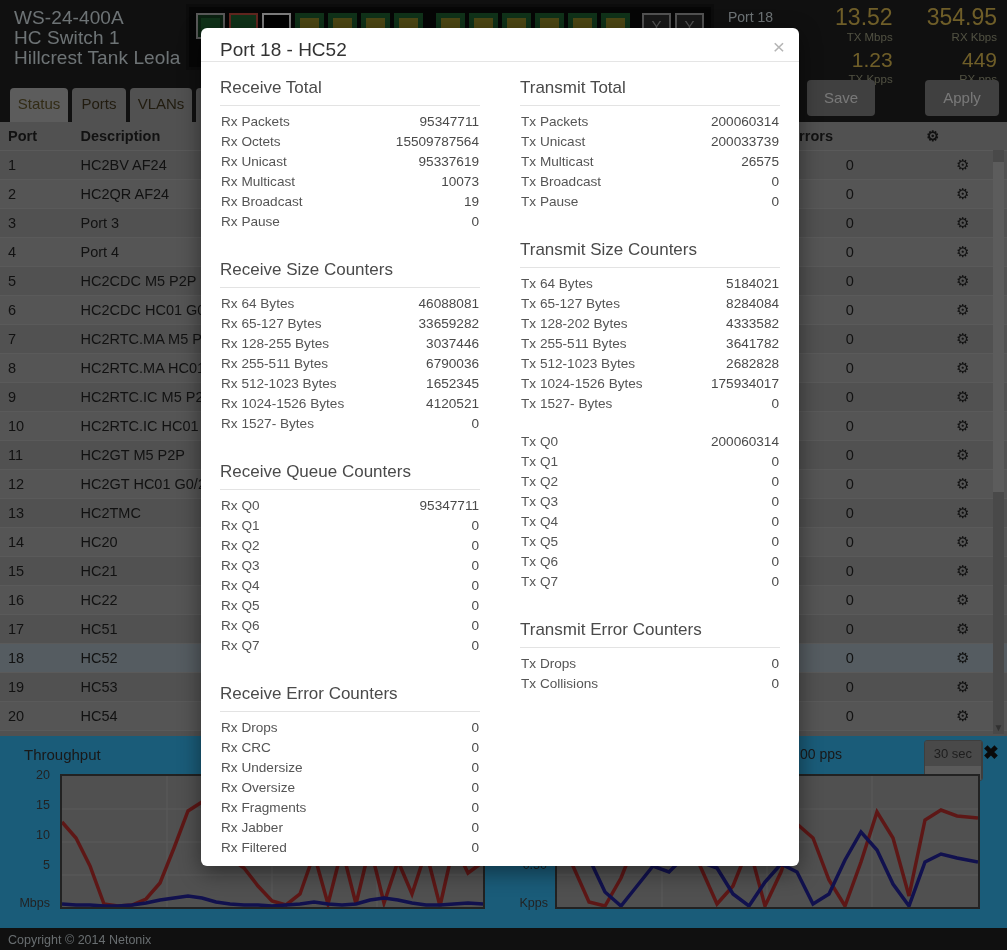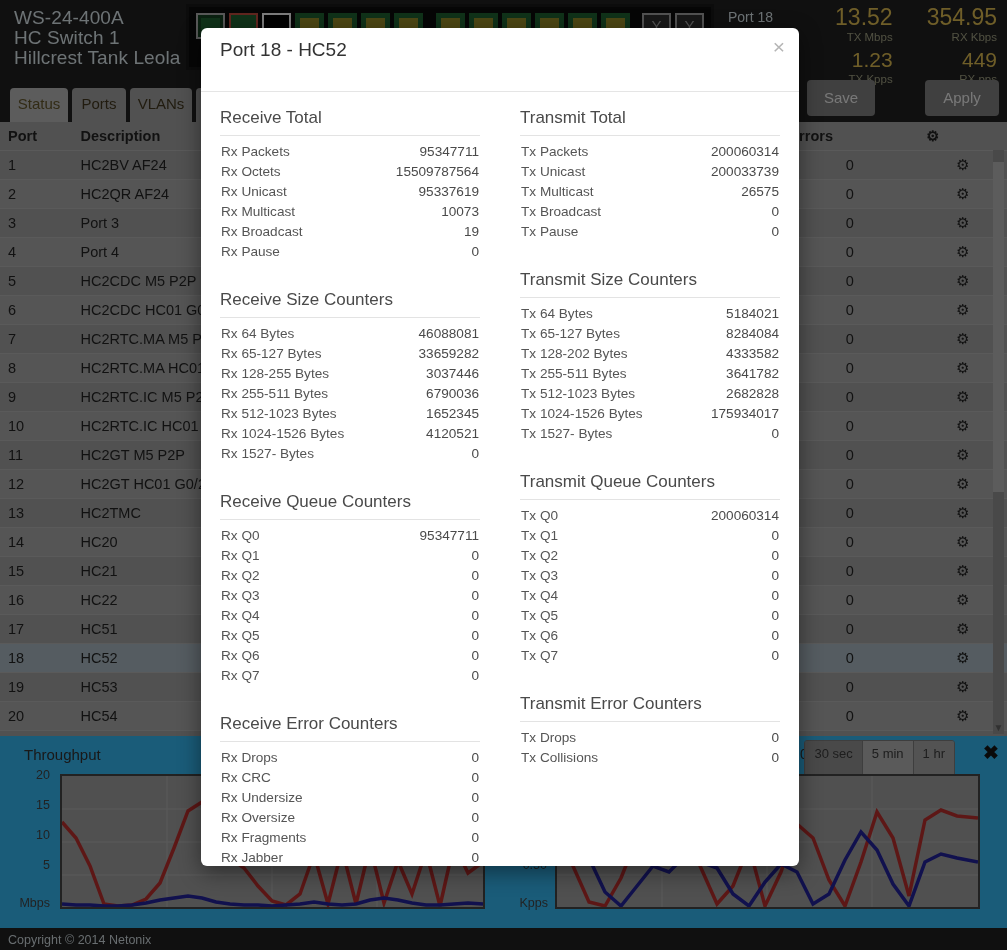--- a/index.html
+++ b/index.html
@@ -146,22 +146,22 @@
     position:absolute; left:0; right:0; bottom:22px; height:192px;
     background:#0ea5e9;
   }
   .chart-title {
     position:absolute; font-size:15px; color:#2b2b2b;
   }
   .chart-right-txt {
     position:absolute; right:165px; top:10px; font-size:14px; color:#2b2b2b;
   }
   .seg {
-    position:absolute; right:52px; top:4px; height:41px;
-    display:flex; border:1px solid #6b6b6b; border-radius:3px; overflow:hidden;
+    position:absolute; right:24px; top:4px; height:41px;
+    display:flex; border:1px solid #6b6b6b; border-radius:3px; overflow:hidden;flex-direction:column;
   }
   .seg div {
     padding:0 9px; font-size:13px; line-height:25px; color:#333;
     background:#9b9b9b; border-right:1px solid #6b6b6b;
   }
   .seg div:last-child { border-right:none; background:#8f8f8f;}
   .seg div.on { background:#7e7e7e; }
   .closebig {
     position:absolute; right:8px; top:4px; font-size:19px; color:#111;
     font-weight:bold; line-height:25px;
@@ -177,21 +177,21 @@
   
   .modal {
     position:absolute; left:201px; top:28px;
     width:598px; height:838px;
     background:#fff;
     border-radius:6px;
     box-shadow:0 6px 22px rgba(0,0,0,.45);
     overflow:hidden;
   }
   .modal-head {
-    height:64px; border-bottom:1px solid #e5e5e5;
+    height:34px; border-bottom:1px solid #e5e5e5;
     position:relative;
   }
   .modal-title {
     position:absolute; left:19px; top:11px;
     font-size:19px; color:#333; font-weight:400;
   }
   .modal-close {
     position:absolute; right:14px; top:6px;
     font-size:21px; color:#b5b5b5; cursor:pointer;
     line-height:26px;
@@ -687,21 +687,20 @@
           <div class="krow">
             <span class="k">Tx 1024-1526 Bytes</span>
             <span class="v">175934017</span>
           </div>
           <div class="krow">
             <span class="k">Tx 1527- Bytes</span>
             <span class="v">0</span>
           </div>
         </div>
         <div class="sect">
-          <div class="sect-h">Transmit Queue Counters</div>
           <div class="krow">
             <span class="k">Tx Q0</span>
             <span class="v">200060314</span>
           </div>
           <div class="krow">
             <span class="k">Tx Q1</span>
             <span class="v">0</span>
           </div>
           <div class="krow">
             <span class="k">Tx Q2</span>

